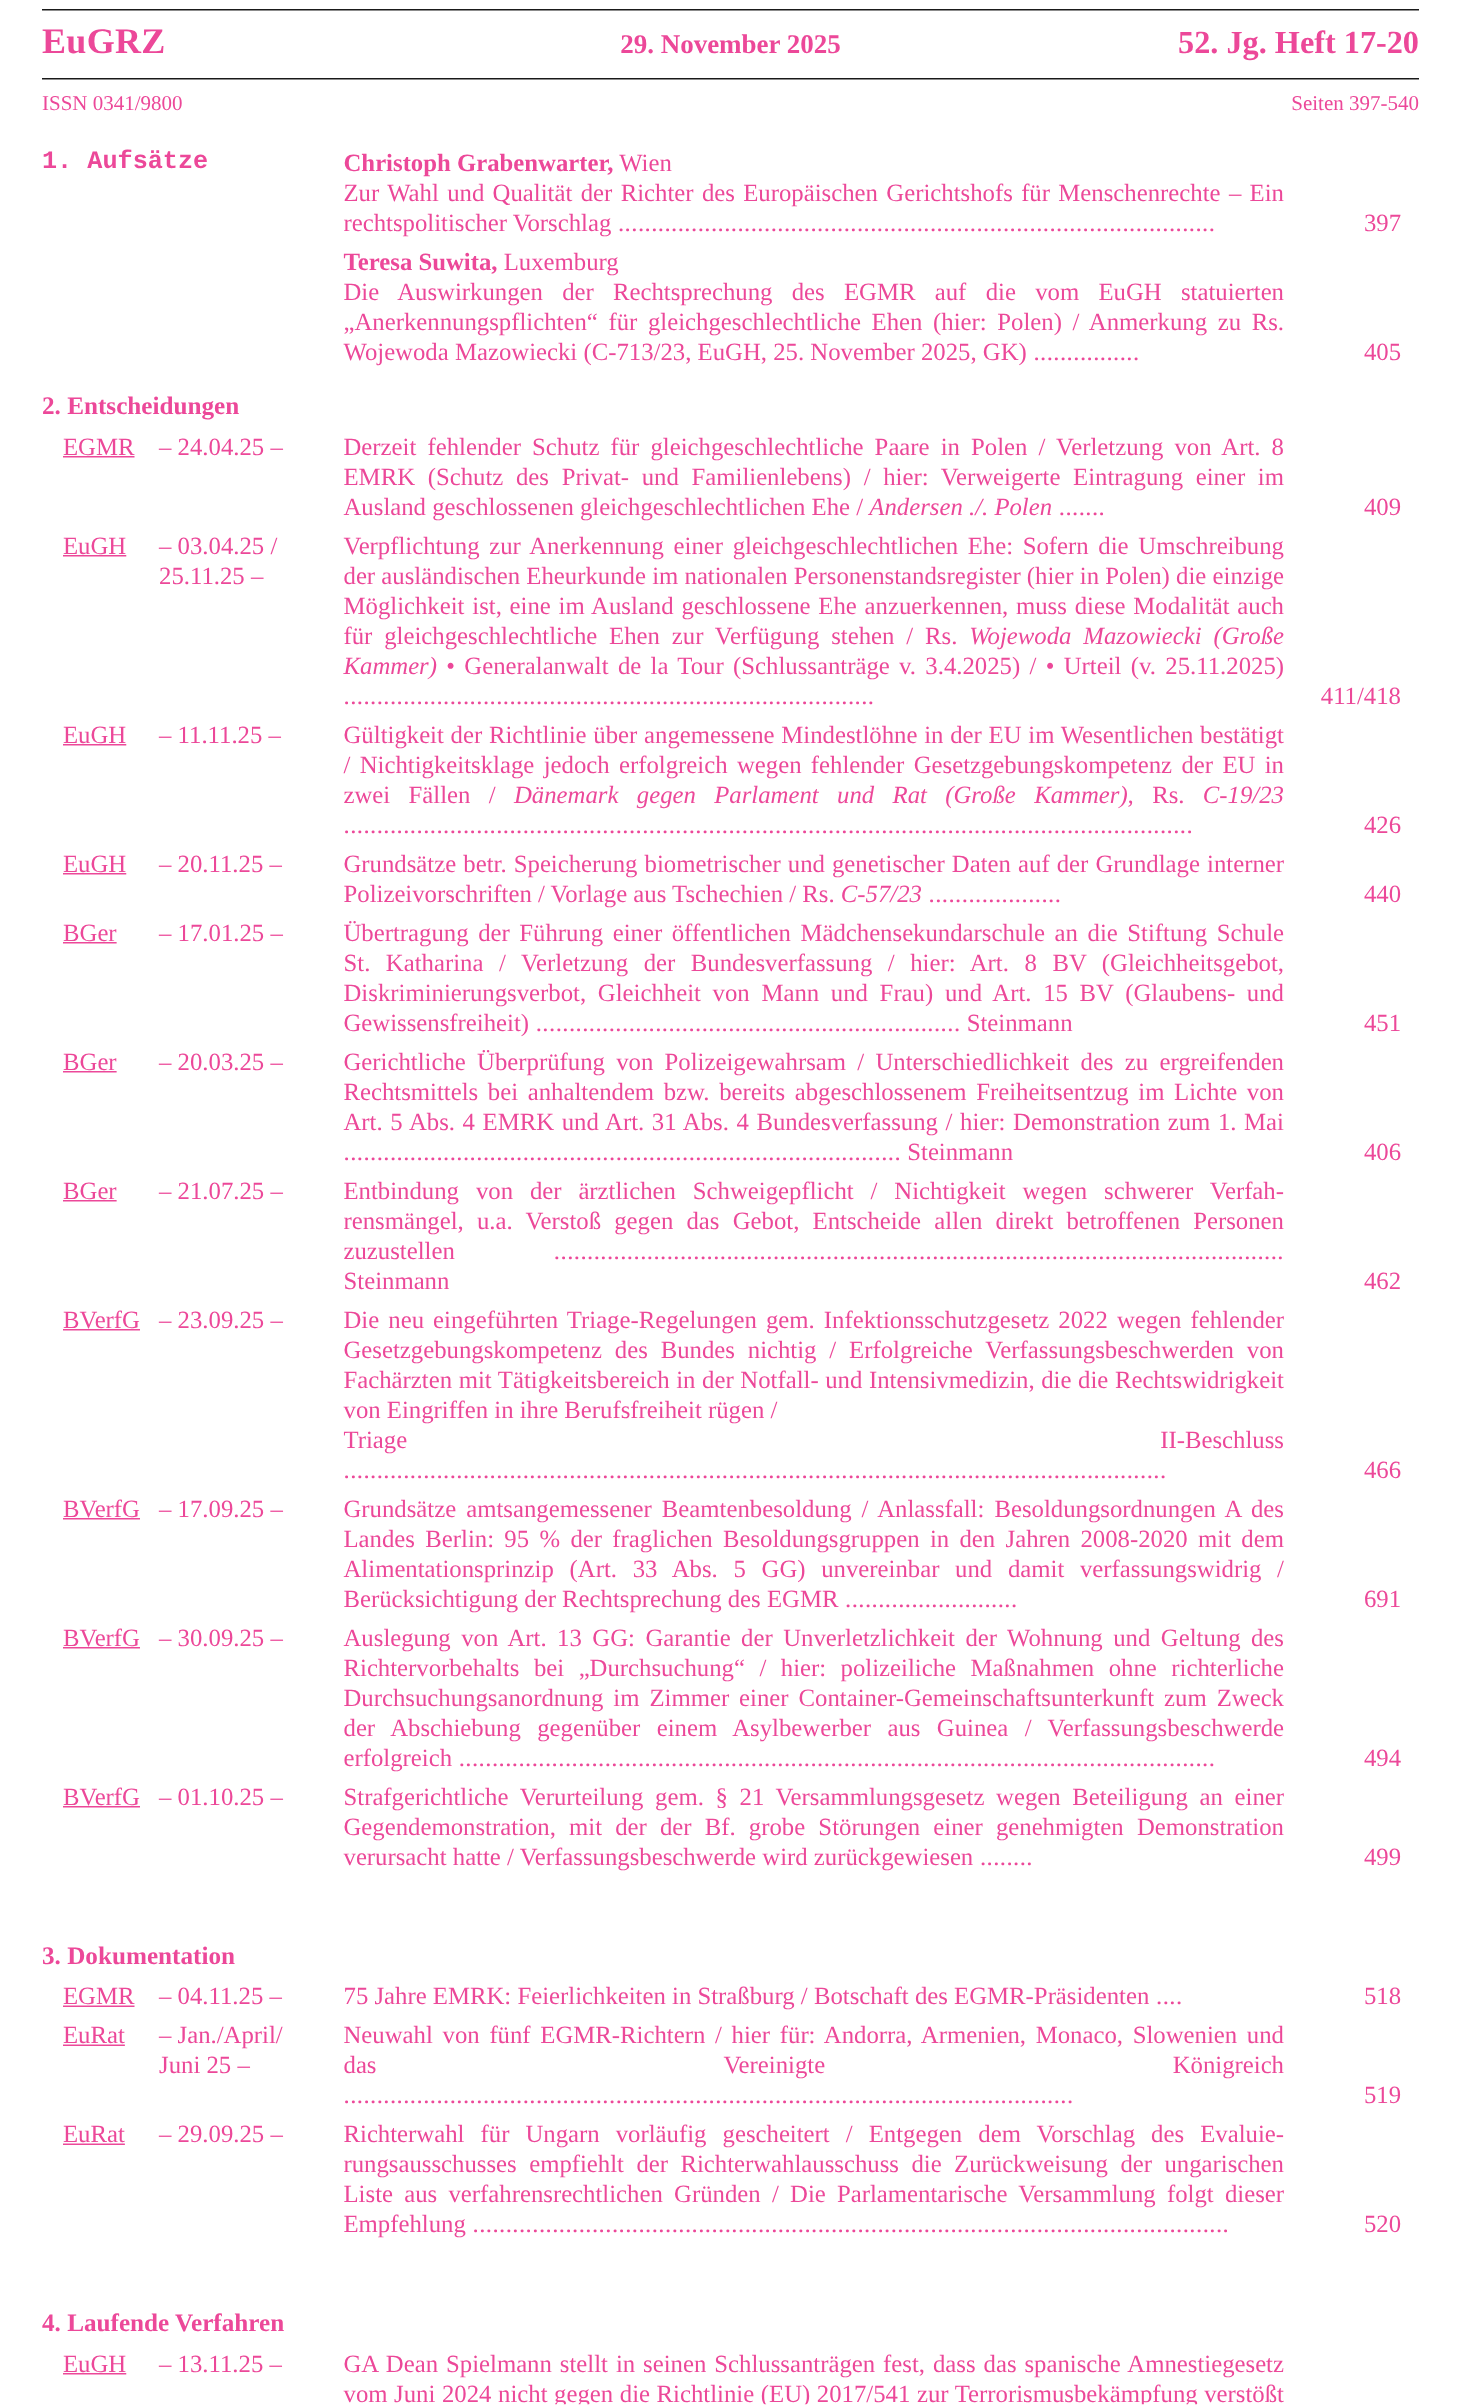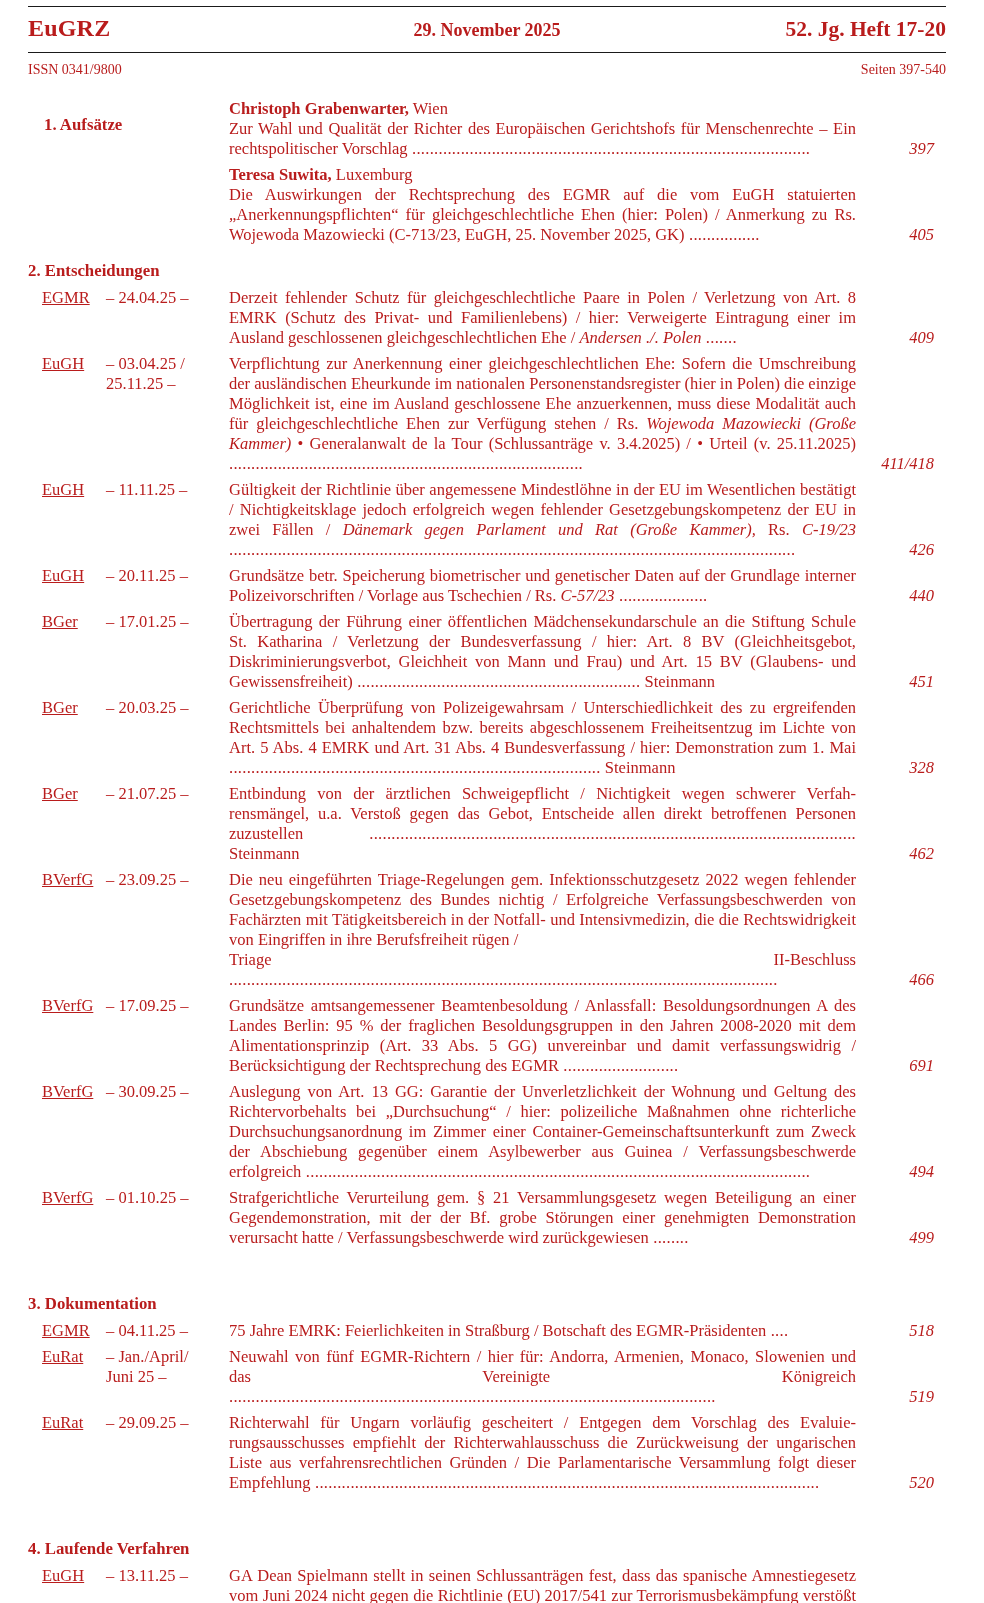--- a/index.html
+++ b/index.html
@@ -1,21 +1,21 @@
 <!DOCTYPE html>
 <html lang="de"><head>
 <meta charset="utf-8">
 <style>
   html, body { margin: 0; padding: 0; background: #ffffff; }
   .page {
     position: relative;
     width: 984px;
     height: 1603px;
     background: #ffffff;
-    color: #b91c1c;
+    color: #ec4899;
     font-family: "Liberation Serif", "DejaVu Serif", serif;
     overflow: hidden;
     box-sizing: border-box;
     padding: 0 38px 0 28px;
   }
   .rule { border: 0; border-top: 1.7px solid #1a1a1a; margin: 0; }
   .rule-top { margin-top: 6px; }
   .masthead {
     display: grid;
     grid-template-columns: 1fr 1fr 1fr;
@@ -35,21 +35,21 @@
   .toc { margin-top: 21px; font-size: 16.5px; line-height: 20px; }
   .section { position: relative; }
   .section + .section { margin-top: 46px; }
   .section:nth-child(2) { margin-top: 16px; }
   .section-heading {
     font-weight: bold;
     font-size: 16.8px;
     margin: 0 0 7px 0;
   }
   .section.heading-inline > .section-heading {
-    position: absolute; left: 0; top: 0; margin: 16px;
+    position: absolute; left: 0; top: 0; margin: 0; font-family: Liberation Mono, monospace;
   }
   .entry {
     display: grid;
     grid-template-columns: 78px 96px 654px 1fr;
     margin-bottom: 6px;
   }
   .entry:last-child { margin-bottom: 0; }
   .entry-court { padding-left: 14px; text-decoration: underline; }
   .entry-date { text-align: left; white-space: nowrap; }
   .entry-date br { white-space: normal; }
@@ -57,21 +57,20 @@
     padding-left: 27px;
     text-align: justify;
     hyphens: manual;
     -webkit-hyphens: manual;
   }
   .entry-page {
     align-self: end;
     text-align: right;
     padding-right: 12px;
     white-space: nowrap;
-    font-style: italic;
   }
   .seg-b { font-weight: bold; }
   .seg-i { font-style: italic; }
   .leader { letter-spacing: 0.3px; }
 </style>
 </head>
 <body>
 
 <div class="page">
 
@@ -145,21 +144,21 @@
     <div class="entry-court">BGer</div>
     <div class="entry-date">– 17.01.25 –</div>
     <div class="entry-text"><span class="seg-n">Übertragung der Führung einer öffentlichen Mädchensekundarschule an die Stiftung Schule St. Katharina / Verletzung der Bundesverfassung / hier: Art. 8 BV (Gleichheits­gebot, Diskriminierungsverbot, Gleichheit von Mann und Frau) und Art. 15 BV (Glaubens- und Gewissensfreiheit)</span><span class="leader"> ................................................................</span><span class="seg-n"> Steinmann</span></div>
     <div class="entry-page">451</div>
   </div>
 
   <div class="entry">
     <div class="entry-court">BGer</div>
     <div class="entry-date">– 20.03.25 –</div>
     <div class="entry-text"><span class="seg-n">Gerichtliche Überprüfung von Polizeigewahrsam / Unterschiedlichkeit des zu ergrei­fenden Rechtsmittels bei anhaltendem bzw. bereits abgeschlossenem Freiheitsent­zug im Lichte von Art. 5 Abs. 4 EMRK und Art. 31 Abs. 4 Bundesverfassung / hier: Demonstration zum 1. Mai</span><span class="leader"> ....................................................................................</span><span class="seg-n"> Steinmann</span></div>
-    <div class="entry-page">328</div>
+    <div class="entry-page">406</div>
   </div>
 
   <div class="entry">
     <div class="entry-court">BGer</div>
     <div class="entry-date">– 21.07.25 –</div>
     <div class="entry-text"><span class="seg-n">Entbindung von der ärztlichen Schweigepflicht / Nichtigkeit wegen schwerer Verfah­rensmängel, u.a. Verstoß gegen das Gebot, Entscheide allen direkt betroffenen Perso­nen zuzustellen</span><span class="leader"> ..............................................................................................................</span><span class="seg-n"> Steinmann</span></div>
     <div class="entry-page">462</div>
   </div>
 
   <div class="entry">

